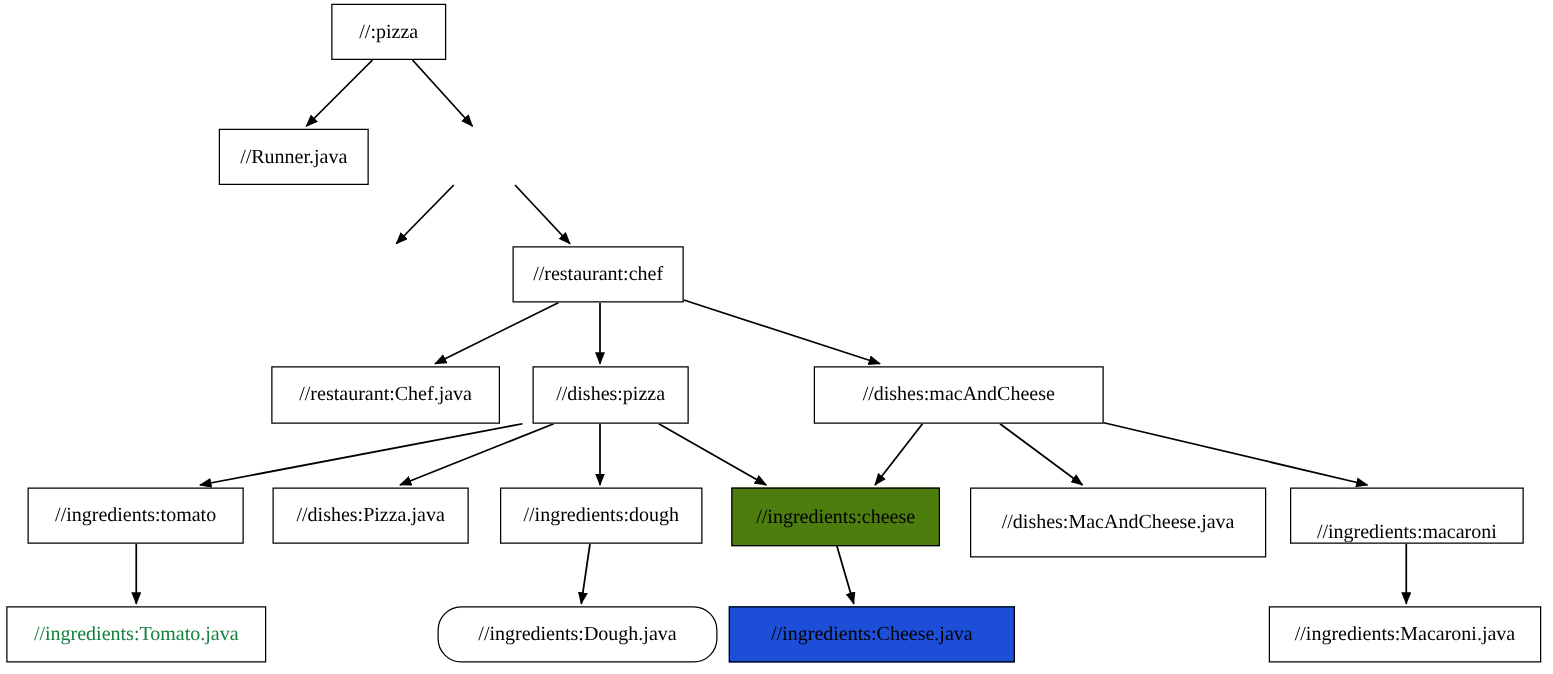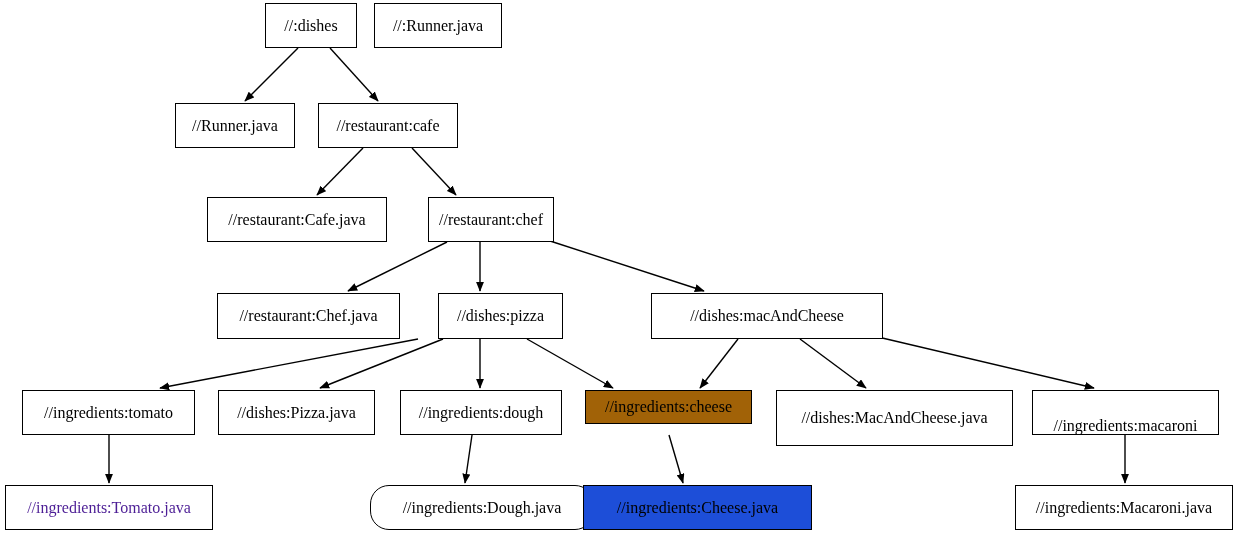--- a/index.html
+++ b/index.html
@@ -77,68 +77,59 @@
         <line x1="878" y1="337" x2="1094" y2="388" stroke="#000000" stroke-width="1.4" marker-end="url(#arrowhead)"></line>
         <line x1="109" y1="435" x2="109" y2="483" stroke="#000000" stroke-width="1.4" marker-end="url(#arrowhead)"></line>
         <line x1="472" y1="435" x2="465" y2="483" stroke="#000000" stroke-width="1.4" marker-end="url(#arrowhead)"></line>
         <line x1="669" y1="435" x2="683" y2="483" stroke="#000000" stroke-width="1.4" marker-end="url(#arrowhead)"></line>
         <line x1="1125" y1="435" x2="1125" y2="483" stroke="#000000" stroke-width="1.4" marker-end="url(#arrowhead)"></line>
       </g>
   </svg>
 
   <div id="node-layer">
       <div class="graph-node" style="left: 265px; top: 3px; width: 92px; height: 45px; border-color: rgb(0, 0, 0); background: rgb(255, 255, 255);">
-        <span class="node-label" style="color: rgb(0, 0, 0);">//:dishes</span>
-      </div>
-      <div class="graph-node" style="left: 374px; top: 3px; width: 128px; height: 45px; border-color: rgb(0, 0, 0); background: rgb(255, 255, 255);">
-        <span class="node-label" style="color: rgb(0, 0, 0);">//:Runner.java</span>
+        <span class="node-label" style="color: rgb(0, 0, 0);">//:pizza</span>
       </div>
       <div class="graph-node" style="left: 175px; top: 103px; width: 120px; height: 45px; border-color: rgb(0, 0, 0); background: rgb(255, 255, 255);">
         <span class="node-label" style="color: rgb(0, 0, 0);">//Runner.java</span>
       </div>
-      <div class="graph-node" style="left: 318px; top: 103px; width: 140px; height: 45px; border-color: rgb(0, 0, 0); background: rgb(255, 255, 255);">
-        <span class="node-label" style="color: rgb(0, 0, 0);">//restaurant:cafe</span>
-      </div>
-      <div class="graph-node" style="left: 207px; top: 197px; width: 180px; height: 45px; border-color: rgb(0, 0, 0); background: rgb(255, 255, 255);">
-        <span class="node-label" style="color: rgb(0, 0, 0);">//restaurant:Cafe.java</span>
-      </div>
-      <div class="graph-node" style="left: 410px; top: 197px; width: 126px; height: 45px; border-color: rgb(0, 0, 0); background: rgb(255, 255, 255); margin-left: 18px;">
+      <div class="graph-node" style="left: 410px; top: 197px; width: 137px; height: 45px; border-color: rgb(0, 0, 0); background: rgb(255, 255, 255);">
         <span class="node-label" style="color: rgb(0, 0, 0);">//restaurant:chef</span>
       </div>
       <div class="graph-node" style="left: 217px; top: 293px; width: 183px; height: 46px; border-color: rgb(0, 0, 0); background: rgb(255, 255, 255);">
         <span class="node-label" style="color: rgb(0, 0, 0);">//restaurant:Chef.java</span>
       </div>
-      <div class="graph-node" style="left: 438px; top: 293px; width: 125px; height: 46px; border-color: rgb(0, 0, 0); background: rgb(255, 255, 255);">
+      <div class="graph-node" style="left: 426px; top: 293px; width: 125px; height: 46px; border-color: rgb(0, 0, 0); background: rgb(255, 255, 255);">
         <span class="node-label" style="color: rgb(0, 0, 0);">//dishes:pizza</span>
       </div>
       <div class="graph-node" style="left: 651px; top: 293px; width: 232px; height: 46px; border-color: rgb(0, 0, 0); background: rgb(255, 255, 255);">
         <span class="node-label" style="color: rgb(0, 0, 0);">//dishes:macAndCheese</span>
       </div>
       <div class="graph-node" style="left: 22px; top: 390px; width: 173px; height: 45px; border-color: rgb(0, 0, 0); background: rgb(255, 255, 255);">
         <span class="node-label" style="color: rgb(0, 0, 0);">//ingredients:tomato</span>
       </div>
       <div class="graph-node" style="left: 218px; top: 390px; width: 157px; height: 45px; border-color: rgb(0, 0, 0); background: rgb(255, 255, 255);">
         <span class="node-label" style="color: rgb(0, 0, 0);">//dishes:Pizza.java</span>
       </div>
       <div class="graph-node" style="left: 400px; top: 390px; width: 162px; height: 45px; border-color: rgb(0, 0, 0); background: rgb(255, 255, 255);">
         <span class="node-label" style="color: rgb(0, 0, 0);">//ingredients:dough</span>
       </div>
-      <div class="graph-node" style="left: 585px; top: 390px; width: 167px; height: 34px; border-color: rgb(0, 0, 0); background: #a16207;">
+      <div class="graph-node" style="left: 585px; top: 390px; width: 167px; height: 47px; border-color: rgb(0, 0, 0); background: #4d7c0f;">
         <span class="node-label" style="color: rgb(0, 0, 0);">//ingredients:cheese</span>
       </div>
       <div class="graph-node" style="left: 776px; top: 390px; width: 237px; height: 56px; border-color: rgb(0, 0, 0); background: rgb(255, 255, 255);">
         <span class="node-label" style="color: rgb(0, 0, 0);">//dishes:MacAndCheese.java</span>
       </div>
       <div class="graph-node" style="left: 1032px; top: 390px; width: 187px; height: 45px; border-color: rgb(0, 0, 0); background: rgb(255, 255, 255); align-items: flex-end;">
         <span class="node-label" style="color: rgb(0, 0, 0);">//ingredients:macaroni</span>
       </div>
       <div class="graph-node" style="left: 5px; top: 485px; width: 208px; height: 45px; border-color: rgb(0, 0, 0); background: rgb(255, 255, 255);">
-        <span class="node-label" style="color: #4c1d95;">//ingredients:Tomato.java</span>
+        <span class="node-label" style="color: #15803d;">//ingredients:Tomato.java</span>
       </div>
-      <div class="graph-node" style="left: 370px; top: 485px; width: 224px; height: 45px; border-color: rgb(0, 0, 0); background: rgb(255, 255, 255); border-radius: 19px;">
+      <div class="graph-node" style="left: 350px; top: 485px; width: 224px; height: 45px; border-color: rgb(0, 0, 0); background: rgb(255, 255, 255); border-radius: 19px;">
         <span class="node-label" style="color: rgb(0, 0, 0);">//ingredients:Dough.java</span>
       </div>
       <div class="graph-node" style="left: 583px; top: 485px; width: 229px; height: 45px; border-color: rgb(0, 0, 0); background: #1d4ed8;">
         <span class="node-label" style="color: rgb(0, 0, 0);">//ingredients:Cheese.java</span>
       </div>
       <div class="graph-node" style="left: 1015px; top: 485px; width: 218px; height: 45px; border-color: rgb(0, 0, 0); background: rgb(255, 255, 255);">
         <span class="node-label" style="color: rgb(0, 0, 0);">//ingredients:Macaroni.java</span>
       </div>
     </div>
 

